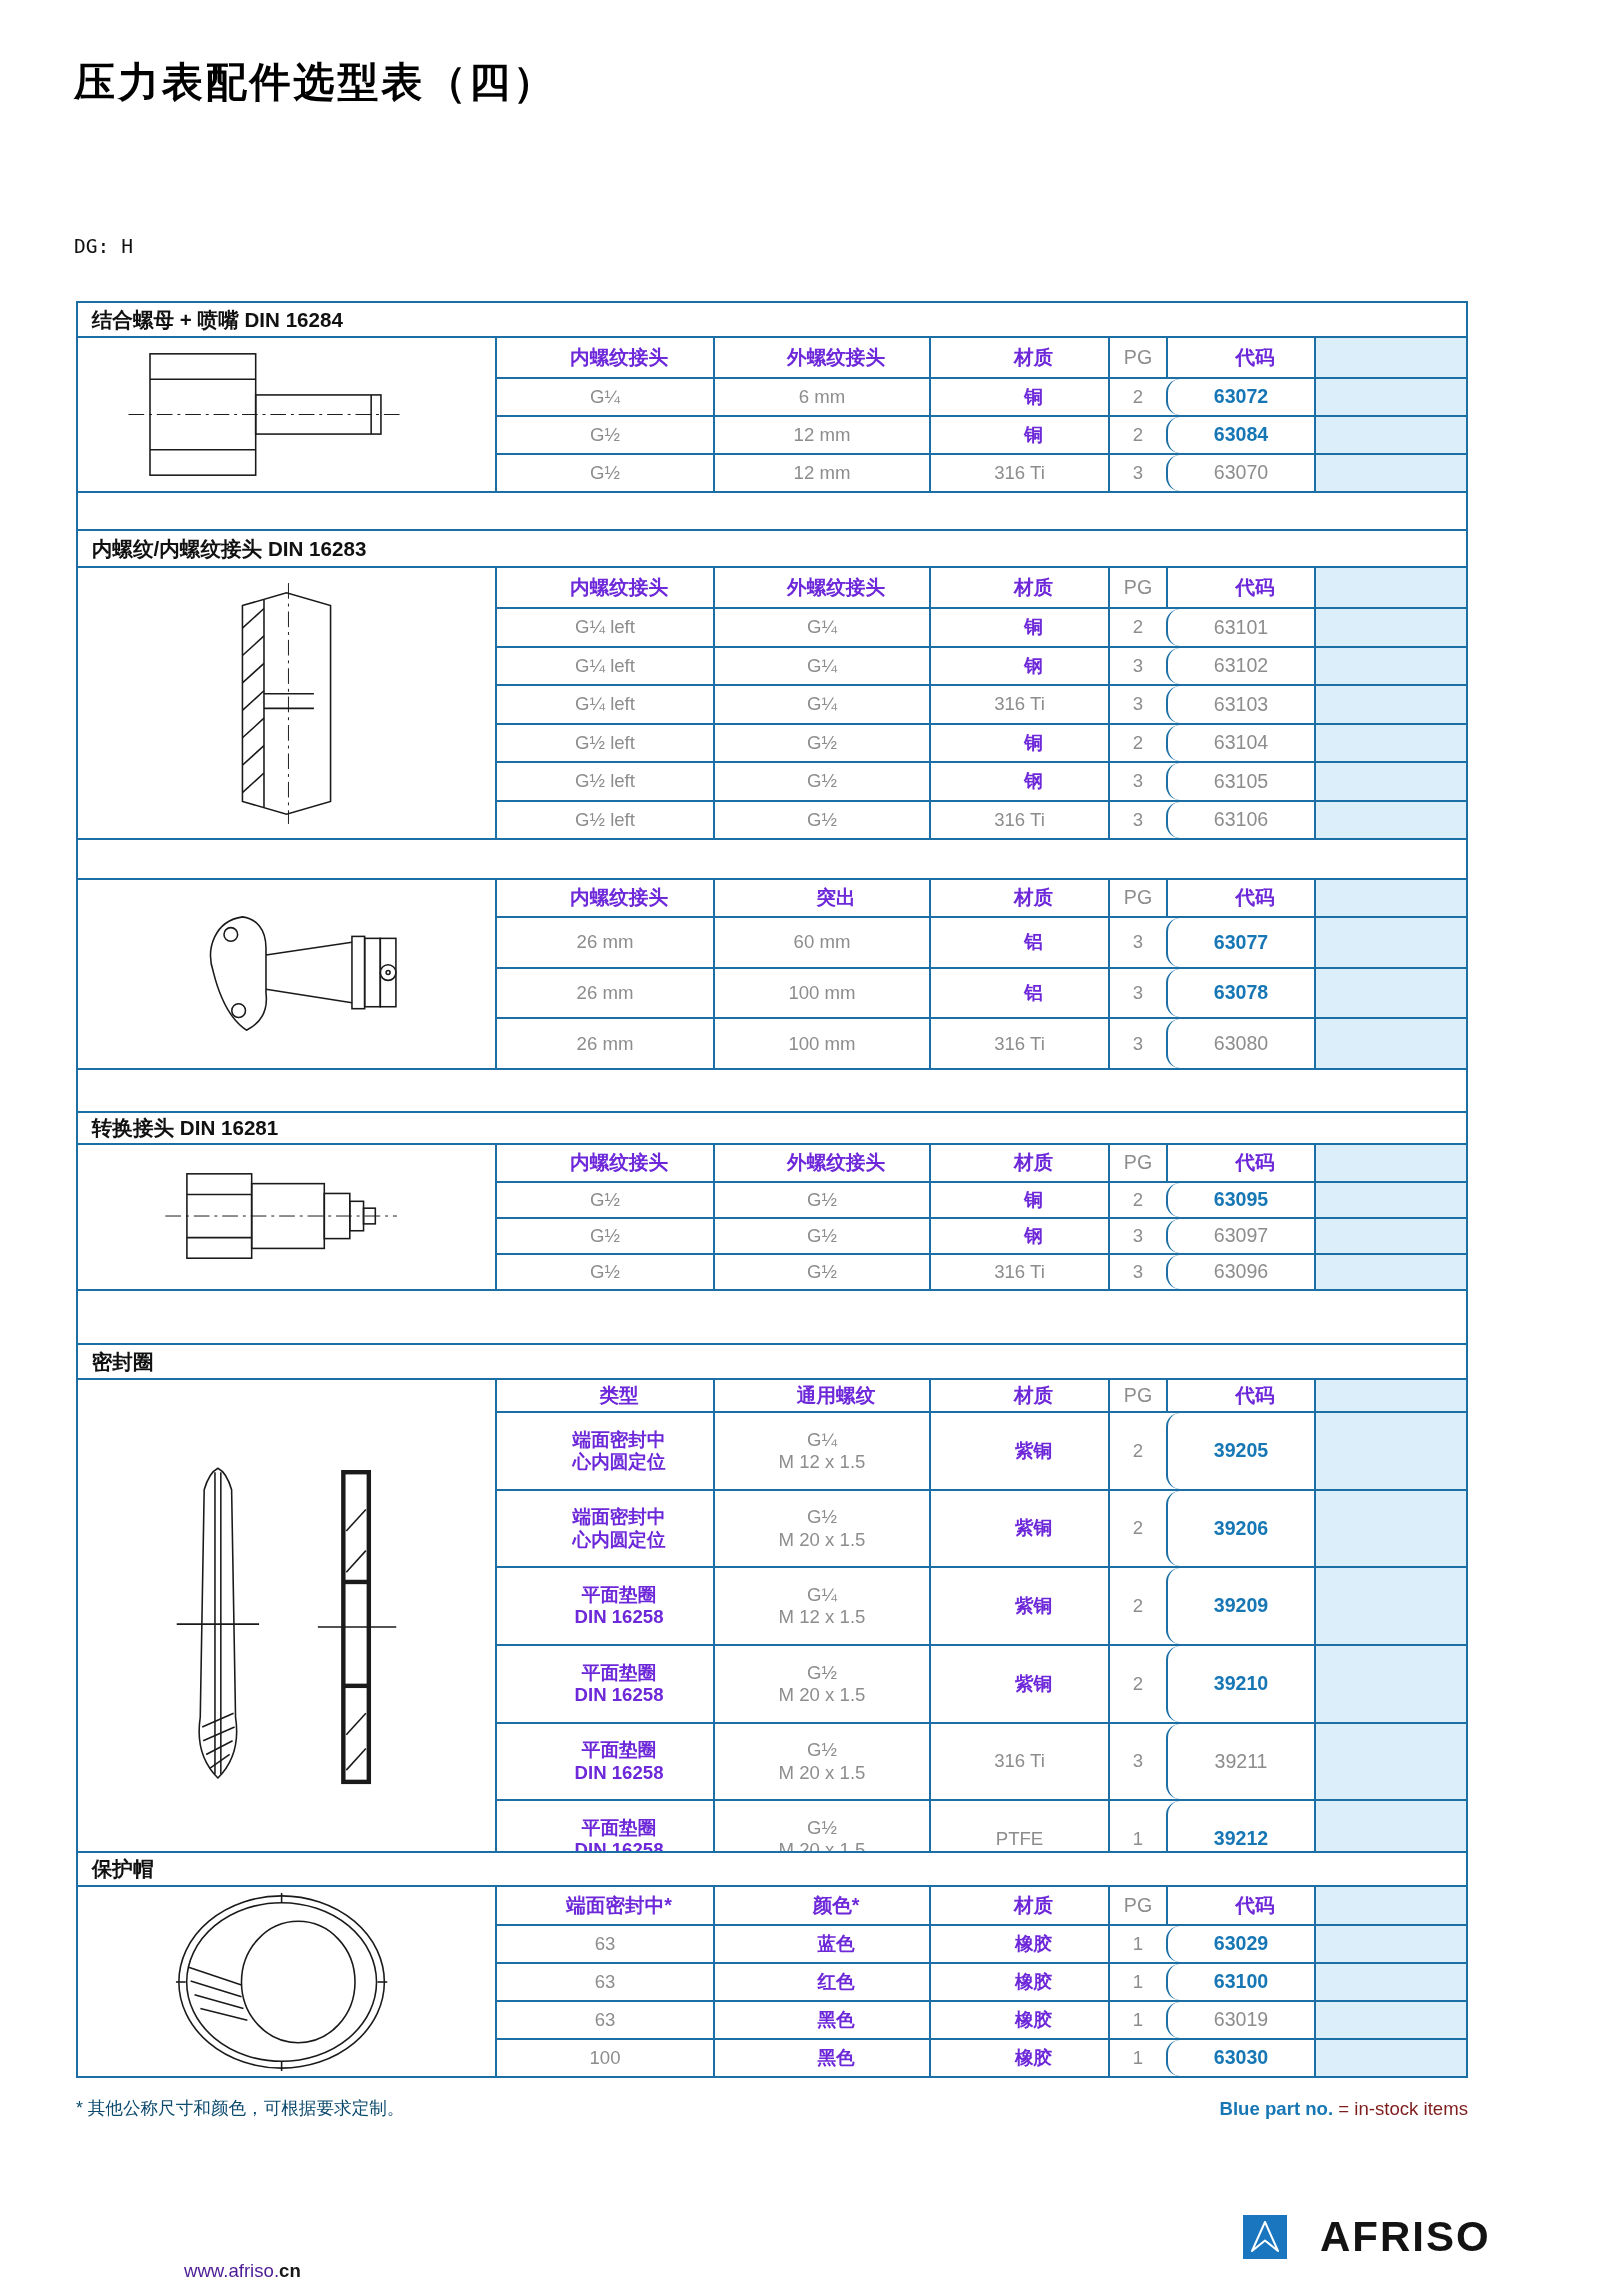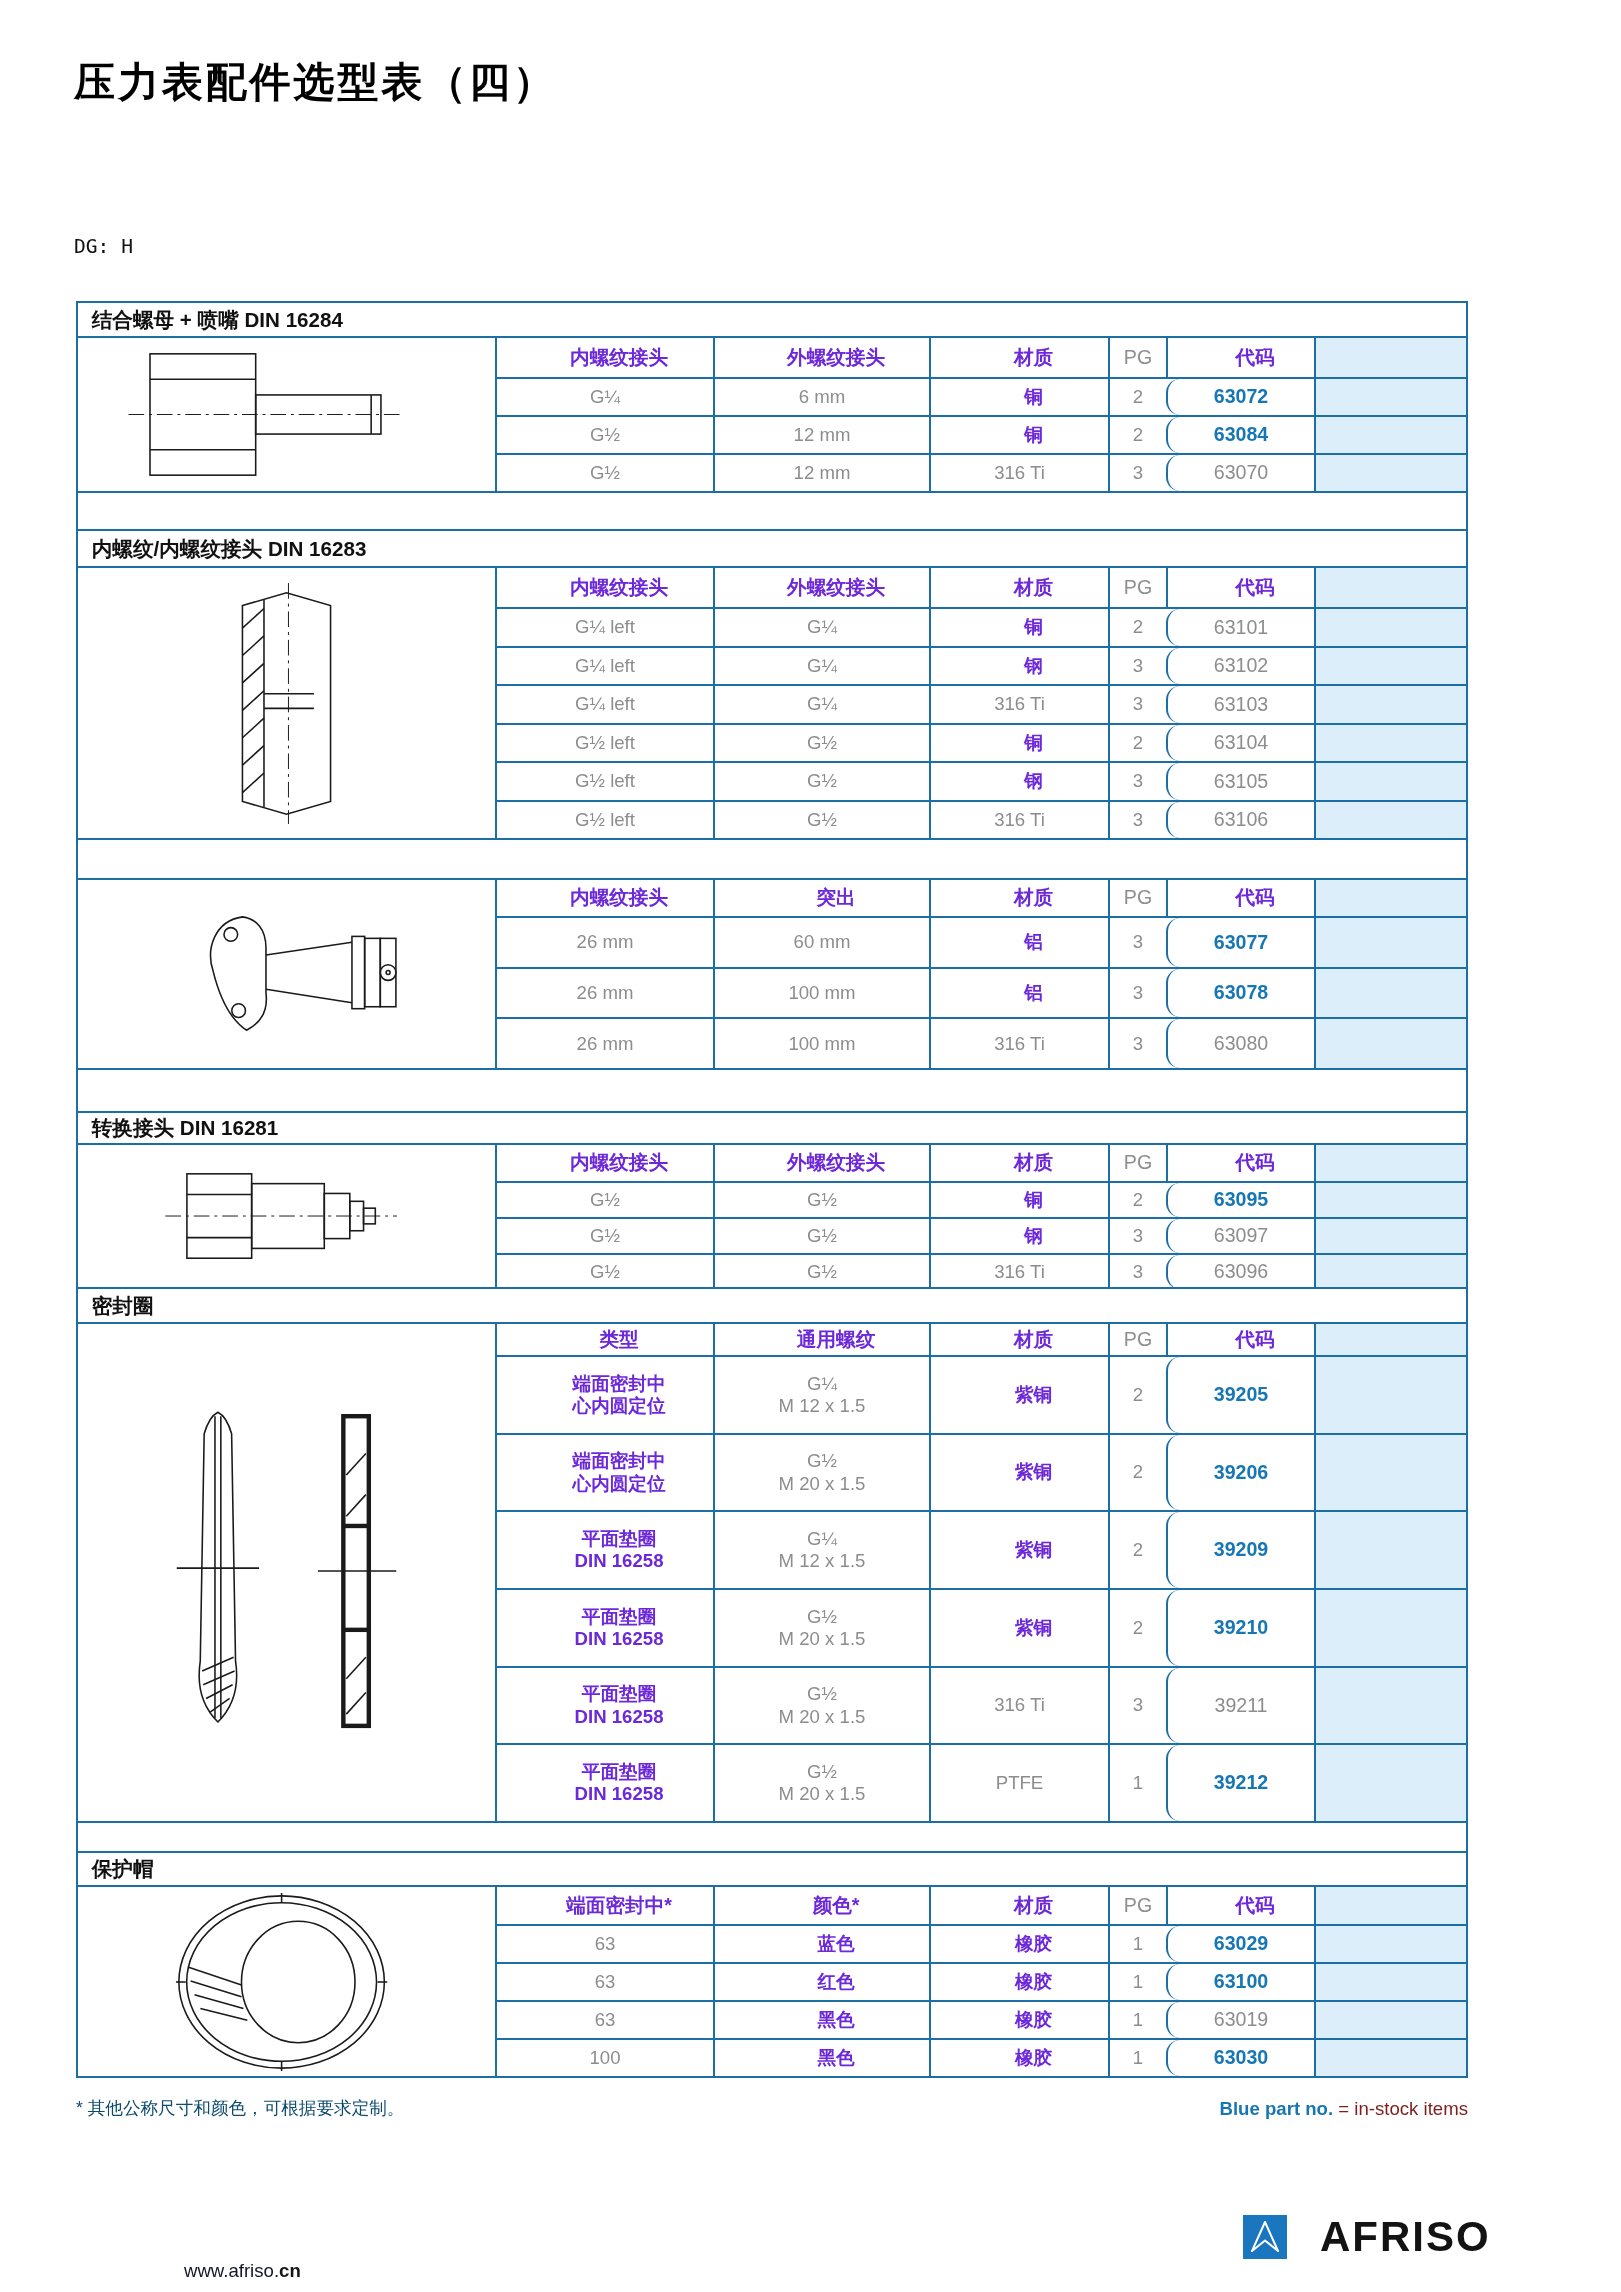--- a/index.html
+++ b/index.html
@@ -38,21 +38,21 @@
   .hcell.cn { font-weight:700; }
   .code { font-size:19.6px;border-radius:14px; }
   .code.blue { color:var(--blue); font-weight:700; }
 
   .footnote { position:absolute; left:76px; top:2096px; font-size:17.6px; color:#0c4a6e; }
   .legend { position:absolute; right:153px; top:2098px; font-size:18.6px; }
   .legend .lg-blue { color:var(--blue); font-weight:700; }
   .legend .lg-rest { color:#7f1d1d; }
 
   .site-url { position:absolute; left:184px; top:2260px; font-size:18.6px; }
-  .site-url .u-gray { color:#0f172a; }
+  .site-url .u-gray { color:#4c1d95; }
   .site-url .u-dark { color:#161616; font-weight:700; }
 
   .logo { position:absolute; left:1243px; top:2213px; display:flex; align-items:center; }
   .logo-mark { width:44px; height:44px; background:#1b76c0; display:flex; align-items:center; justify-content:center; }
   .brand-text { margin-left:33px; font-size:42px; font-weight:700; letter-spacing:2px; color:#131313; }
 
   .diag { stroke:#1a1a1a; fill:none; stroke-width:1.6; }
   .diag-thick { stroke:#1a1a1a; fill:none; stroke-width:4.5; }
   .cline { stroke:#1a1a1a; fill:none; stroke-width:1; stroke-dasharray:16 5 3 5; }
 </style>
@@ -296,21 +296,21 @@
               <div class="cell lat">G½</div>
               <div class="cell lat">316 Ti</div>
               <div class="cell lat">3</div>
               <div class="cell code lat">63096</div>
               <div class="cell fill"></div>
             </div>
           </div>
       </div>
     </div>
 
-    <div class="sec" style="top:986px; height:536px; --th:35px; --hh:33px;">
+    <div class="sec" style="top:1042px; height:536px; --th:35px; --hh:33px;">
       <div class="sec-title">密封圈</div>
       <div class="sec-body">
         <div class="diagram-cell">
           <svg width="353" height="392" viewBox="0 0 360 400">
             <path class="diag" d="M96,58 C100,44 106,38 110,36 C114,38 120,44 124,58 L128,290 C132,316 126,336 110,352 C94,336 88,316 92,290 Z"></path>
             <line class="diag" x1="107" y1="40" x2="107" y2="348"></line>
             <line class="diag" x1="113" y1="40" x2="113" y2="348"></line>
             <g class="diag" stroke-width="1.2">
               <line x1="94" y1="300" x2="126" y2="286"></line>
                 <line x1="95" y1="314" x2="127" y2="300"></line>

